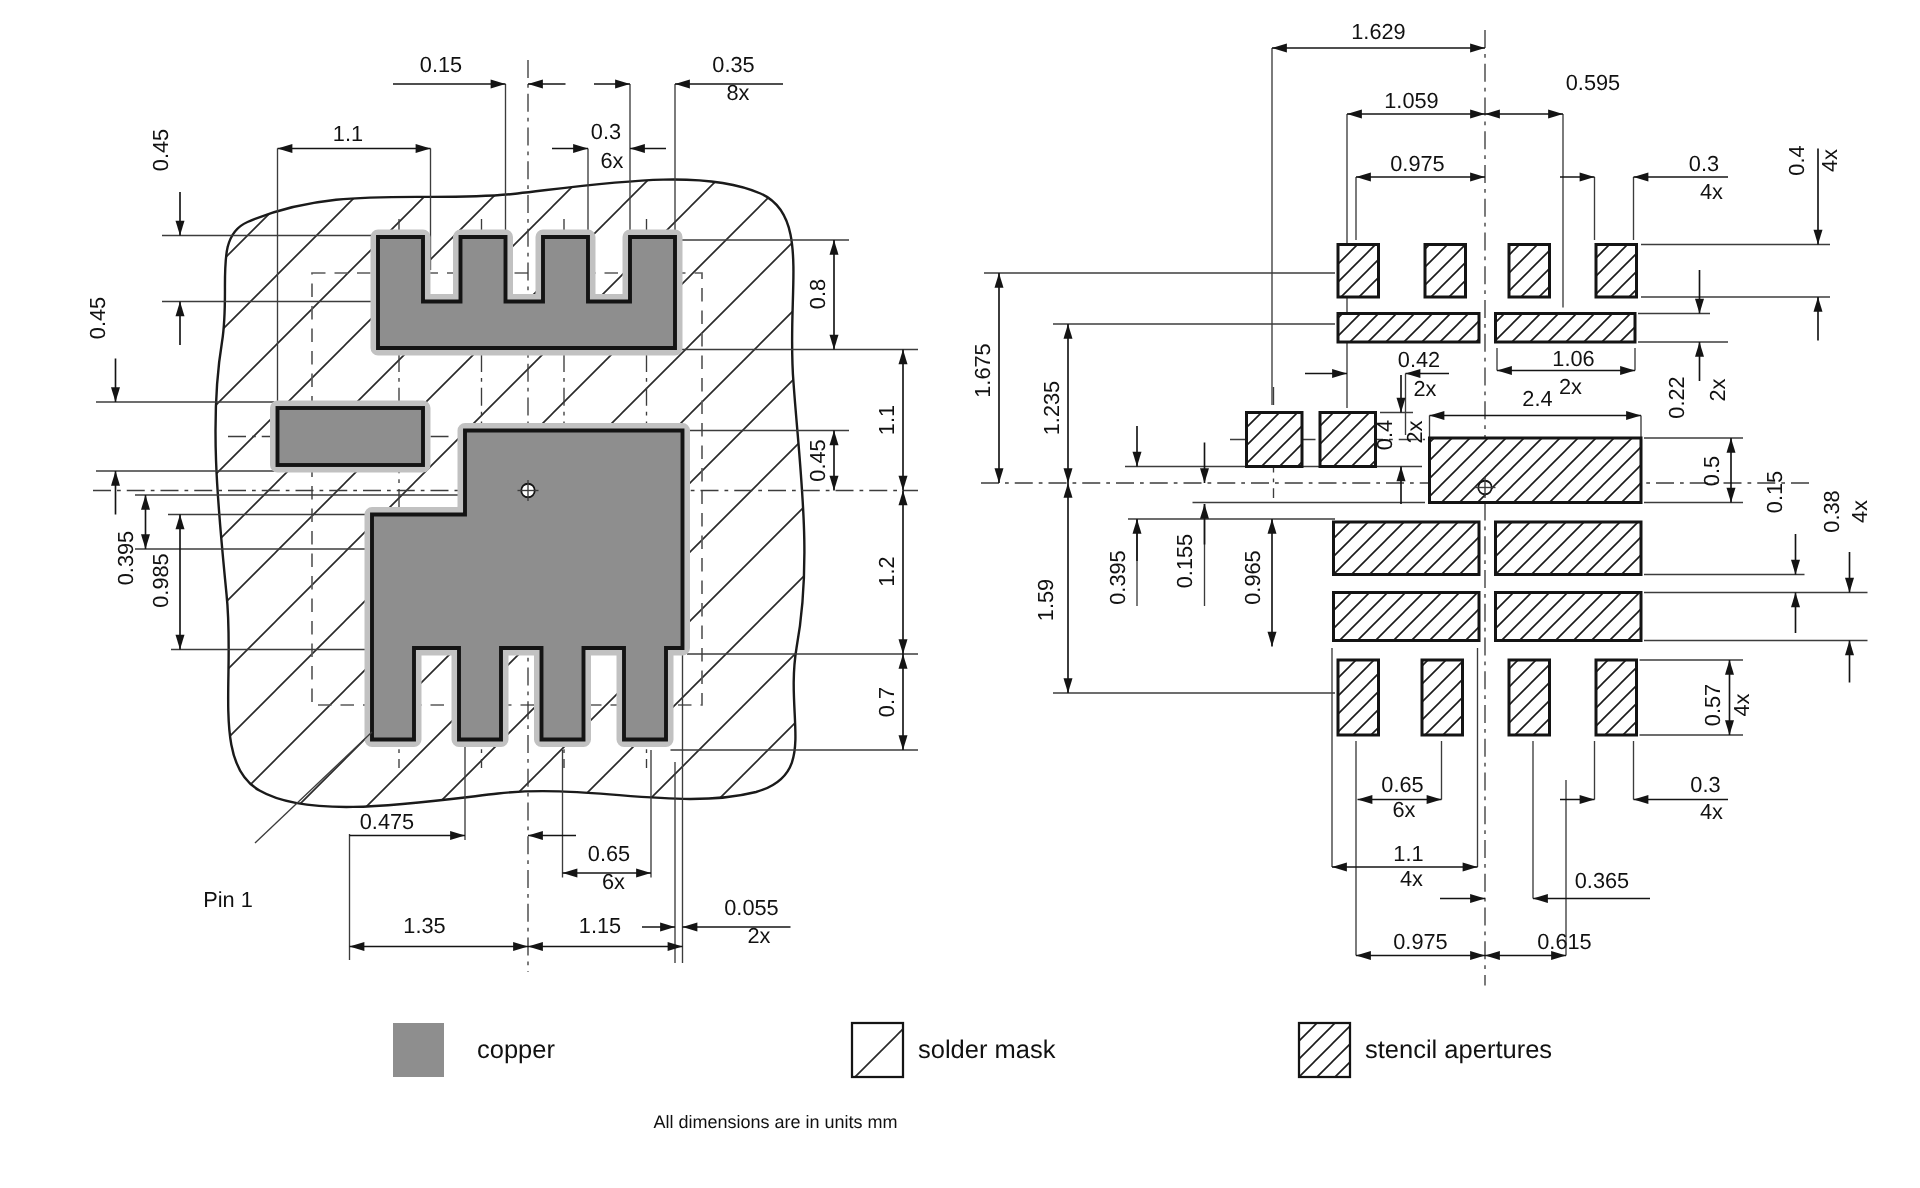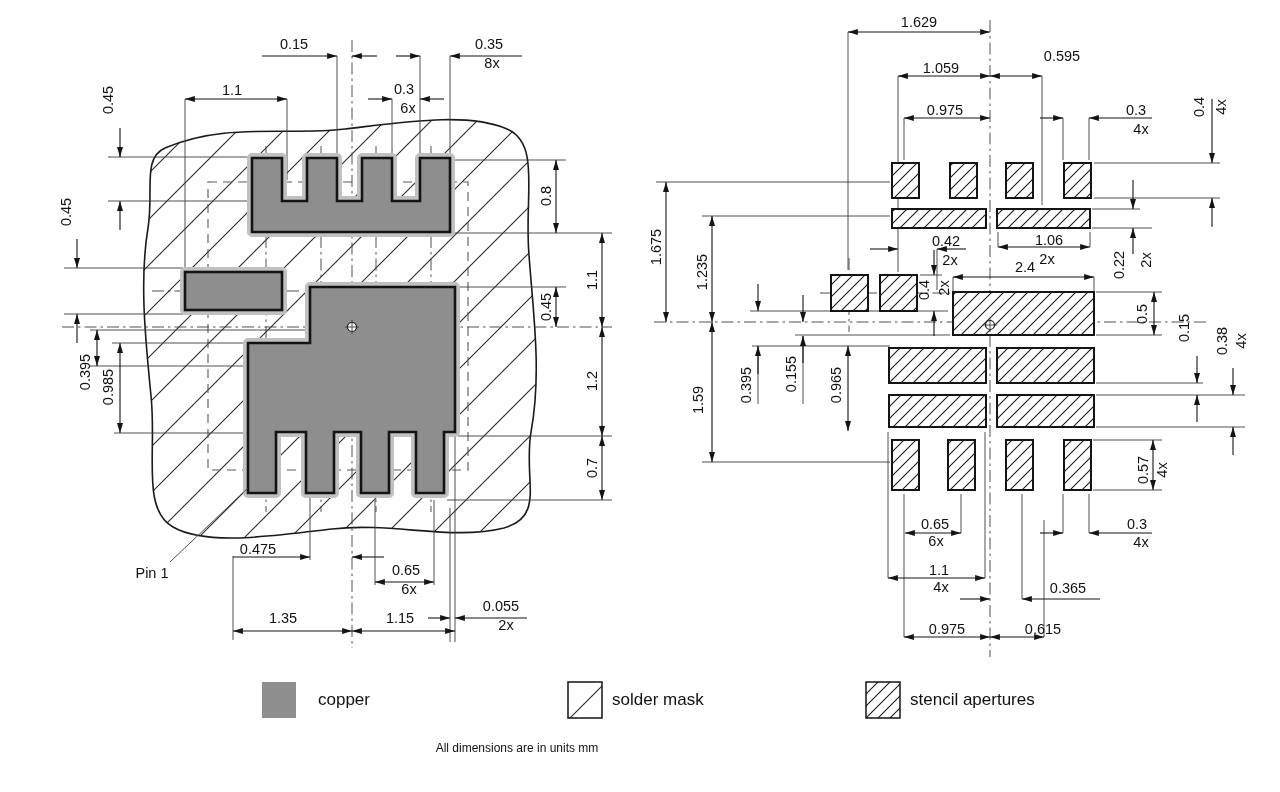--- a/index.html
+++ b/index.html
@@ -273,21 +273,21 @@
       <span class="dlabel" style="left: 408px; top: 108px;">6x</span>
       <span class="dlabel" style="left: 108px; top: 100px; transform: translate(-50%, -50%) rotate(-90deg);">0.45</span>
       <span class="dlabel" style="left: 66px; top: 212px; transform: translate(-50%, -50%) rotate(-90deg);">0.45</span>
       <span class="dlabel" style="left: 85px; top: 372px; transform: translate(-50%, -50%) rotate(-90deg);">0.395</span>
       <span class="dlabel" style="left: 108px; top: 387px; transform: translate(-50%, -50%) rotate(-90deg);">0.985</span>
       <span class="dlabel" style="left: 546px; top: 196px; transform: translate(-50%, -50%) rotate(-90deg);">0.8</span>
       <span class="dlabel" style="left: 592px; top: 280px; transform: translate(-50%, -50%) rotate(-90deg);">1.1</span>
       <span class="dlabel" style="left: 546px; top: 307px; transform: translate(-50%, -50%) rotate(-90deg);">0.45</span>
       <span class="dlabel" style="left: 592px; top: 381px; transform: translate(-50%, -50%) rotate(-90deg);">1.2</span>
       <span class="dlabel" style="left: 592px; top: 468px; transform: translate(-50%, -50%) rotate(-90deg);">0.7</span>
-      <span class="dlabel" style="left: 152px; top: 573px;">Pin 1</span>
+      <span class="dlabel" style="left: 152px; top: 601px;">Pin 1</span>
       <span class="dlabel" style="left: 258px; top: 549px;">0.475</span>
       <span class="dlabel" style="left: 406px; top: 570px;">0.65</span>
       <span class="dlabel" style="left: 409px; top: 589px;">6x</span>
       <span class="dlabel" style="left: 283px; top: 618px; text-align: right;">1.35</span>
       <span class="dlabel" style="left: 400px; top: 618px;">1.15</span>
       <span class="dlabel" style="left: 501px; top: 606px;">0.055</span>
       <span class="dlabel" style="left: 506px; top: 625px;">2x</span>
       <span class="dlabel" style="left: 919px; top: 22px;">1.629</span>
       <span class="dlabel" style="left: 941px; top: 68px; text-align: center;">1.059</span>
       <span class="dlabel" style="left: 1018px; top: 56px; margin-left: 44px;">0.595</span>

